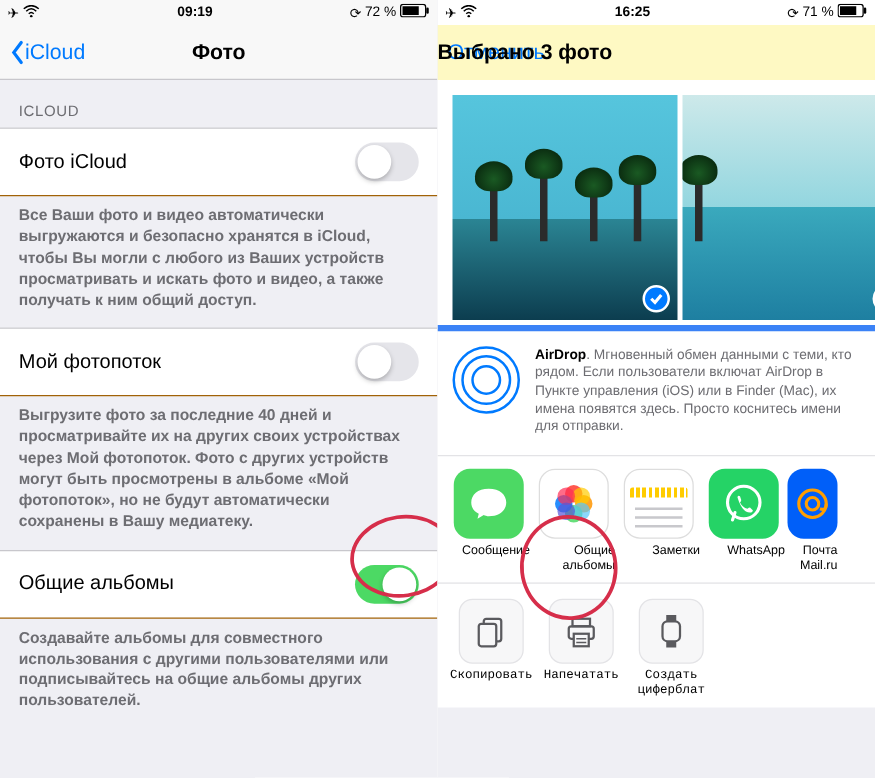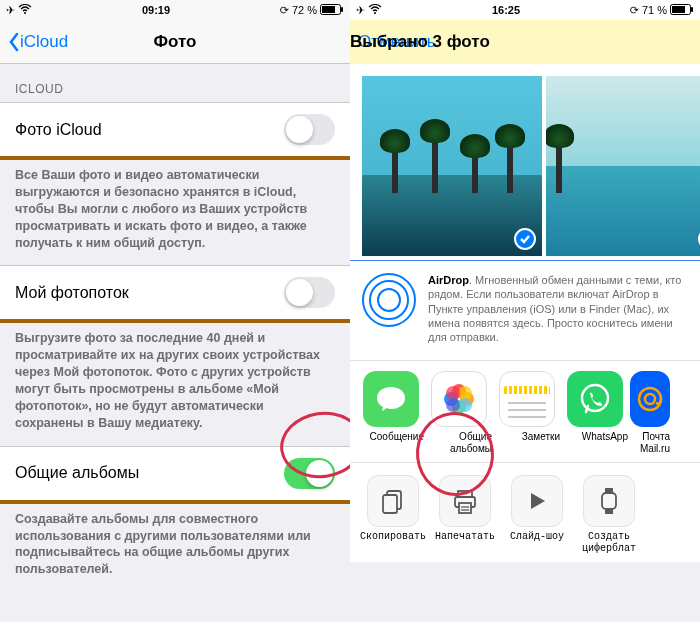--- a/index.html
+++ b/index.html
@@ -68,21 +68,21 @@
   .section-header {
     font-size: 12px;
     color: #6d6d72;
     padding: 18px 15px 6px;
     text-transform: uppercase;
     letter-spacing: 0.5px;
   }
   .cell {
     background: #fff;
     border-top: 1px solid #c8c7cc;
-    border-bottom: 4px solid #a16207;
+    border-bottom: 1px solid #a16207;
     padding: 11px 15px;
     display: flex;
     align-items: center;
     justify-content: space-between;
     font-size: 16px;
   }
   .cell + .cell-desc { margin-top:-1px; }
   .cell-desc {
     font-size: 12.5px;
     color: #6d6d72;
@@ -163,21 +163,21 @@
     display:flex; align-items:center; justify-content:center;
   }
   .check svg { width:12px; height:12px; fill:none; stroke:#fff; stroke-width:2.5; }
 
   
   .airdrop-row {
     display:flex;
     padding: 12px 12px 16px;
     gap: 12px;
     background:#fff;
-    border-top: 1px solid #3b82f6;
+    border-top: 5px solid #3b82f6;
   }
   .airdrop-icon {
     width: 54px; height:54px; flex:0 0 54px;
     border-radius:50%;
     border: 2.5px solid #007aff;
     display:flex; align-items:center; justify-content:center;
     position:relative;
   }
   .airdrop-icon::before, .airdrop-icon::after{
     content:""; position:absolute; border:2px solid #007aff; border-radius:50%;
@@ -433,28 +433,20 @@
             <rect x="4" y="10" width="20" height="10" rx="2" fill="none" stroke="#5a5a5e" stroke-width="1.8"></rect>
             <rect x="8" y="16" width="12" height="10" fill="#f7f7f8" stroke="#5a5a5e" stroke-width="1.8"></rect>
             <line x1="10" y1="20" x2="18" y2="20" stroke="#5a5a5e" stroke-width="1.3"></line>
             <line x1="10" y1="23" x2="18" y2="23" stroke="#5a5a5e" stroke-width="1.3"></line>
           </svg>
       </div>
       <div class="action-label">Напечатать</div>
     </div>
     <div class="action-item">
       <div class="action-icon">
-        <svg width="24" height="24" viewBox="0 0 24 24">
-            <path d="M6 4 L20 12 L6 20 Z" fill="#5a5a5e"></path>
-          </svg>
-      </div>
-      <div class="action-label">Слайд-шоу</div>
-    </div>
-    <div class="action-item">
-      <div class="action-icon">
         <svg width="24" height="30" viewBox="0 0 24 30">
             <rect x="5" y="7" width="14" height="16" rx="4" fill="none" stroke="#5a5a5e" stroke-width="1.8"></rect>
             <rect x="8" y="2" width="8" height="5" fill="#5a5a5e"></rect>
             <rect x="8" y="23" width="8" height="5" fill="#5a5a5e"></rect>
           </svg>
       </div>
       <div class="action-label">Создать циферблат</div>
     </div>
   </div>
 

